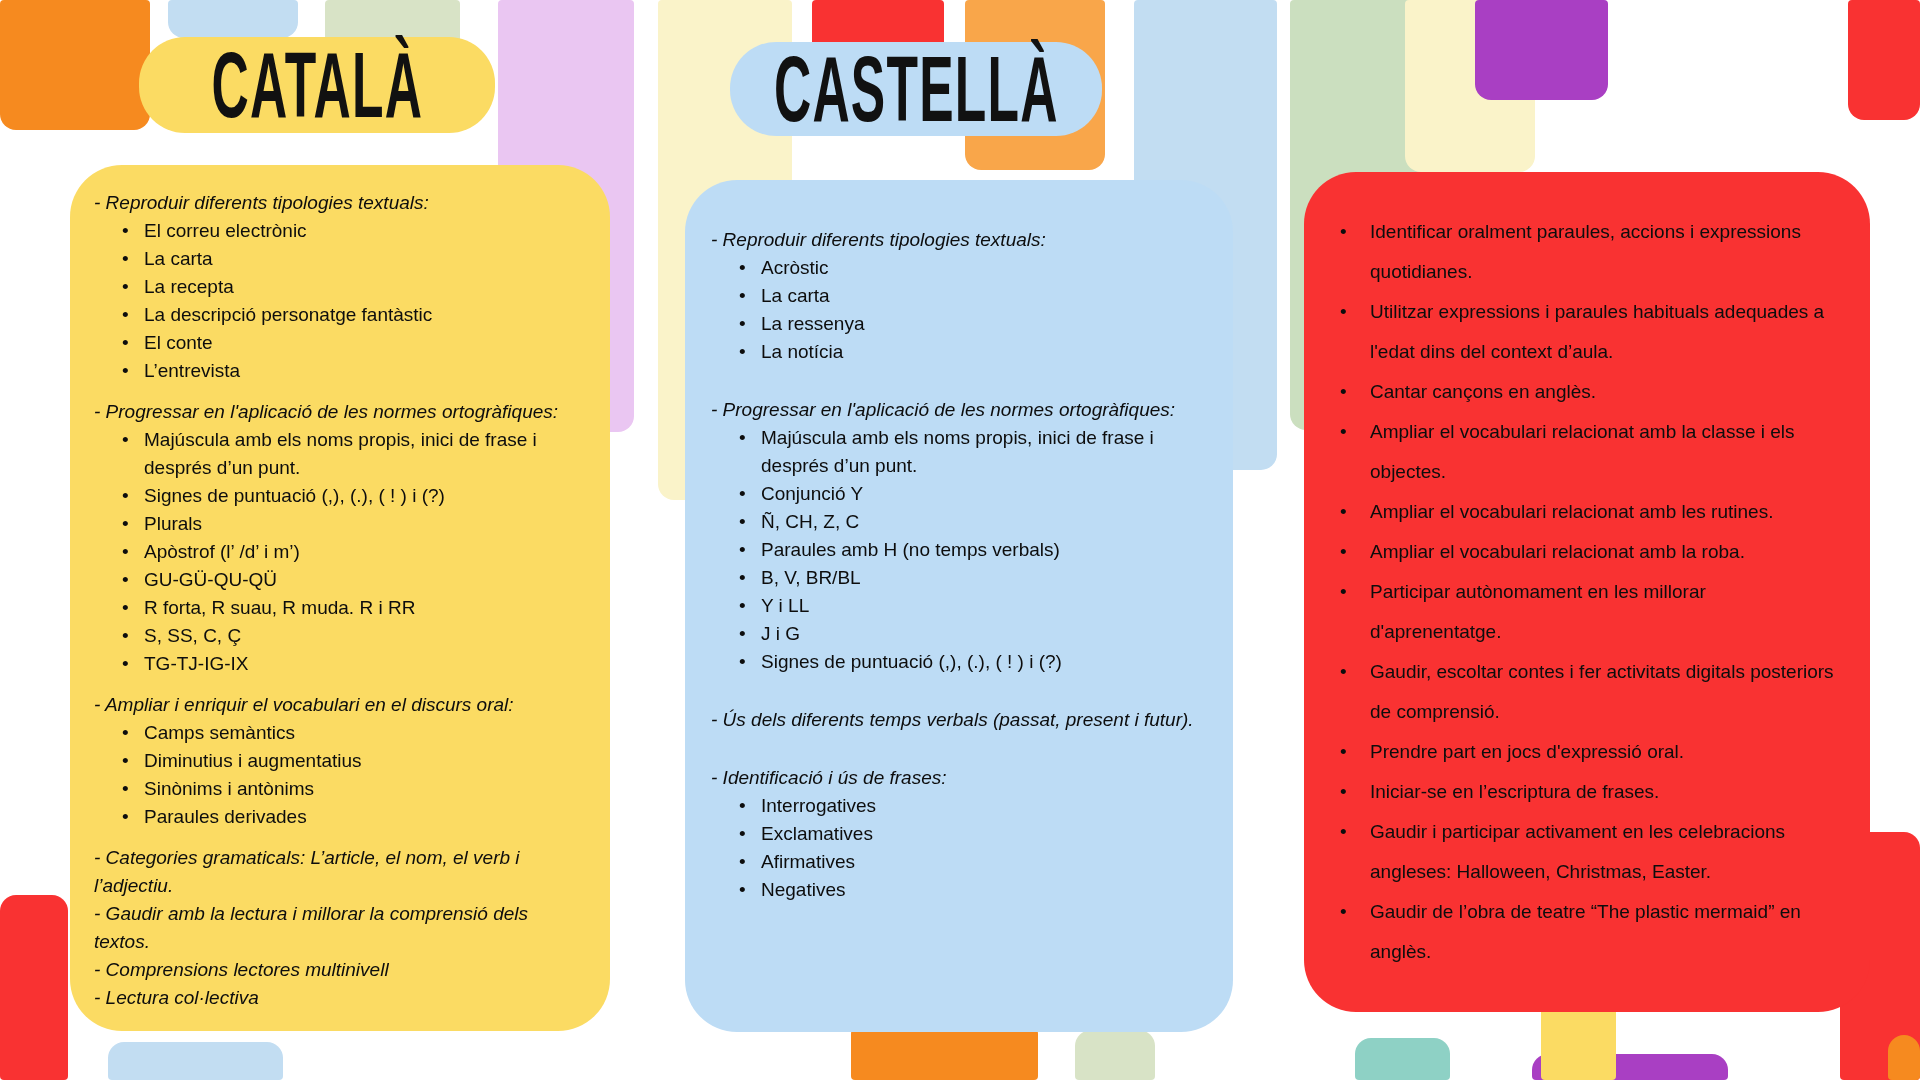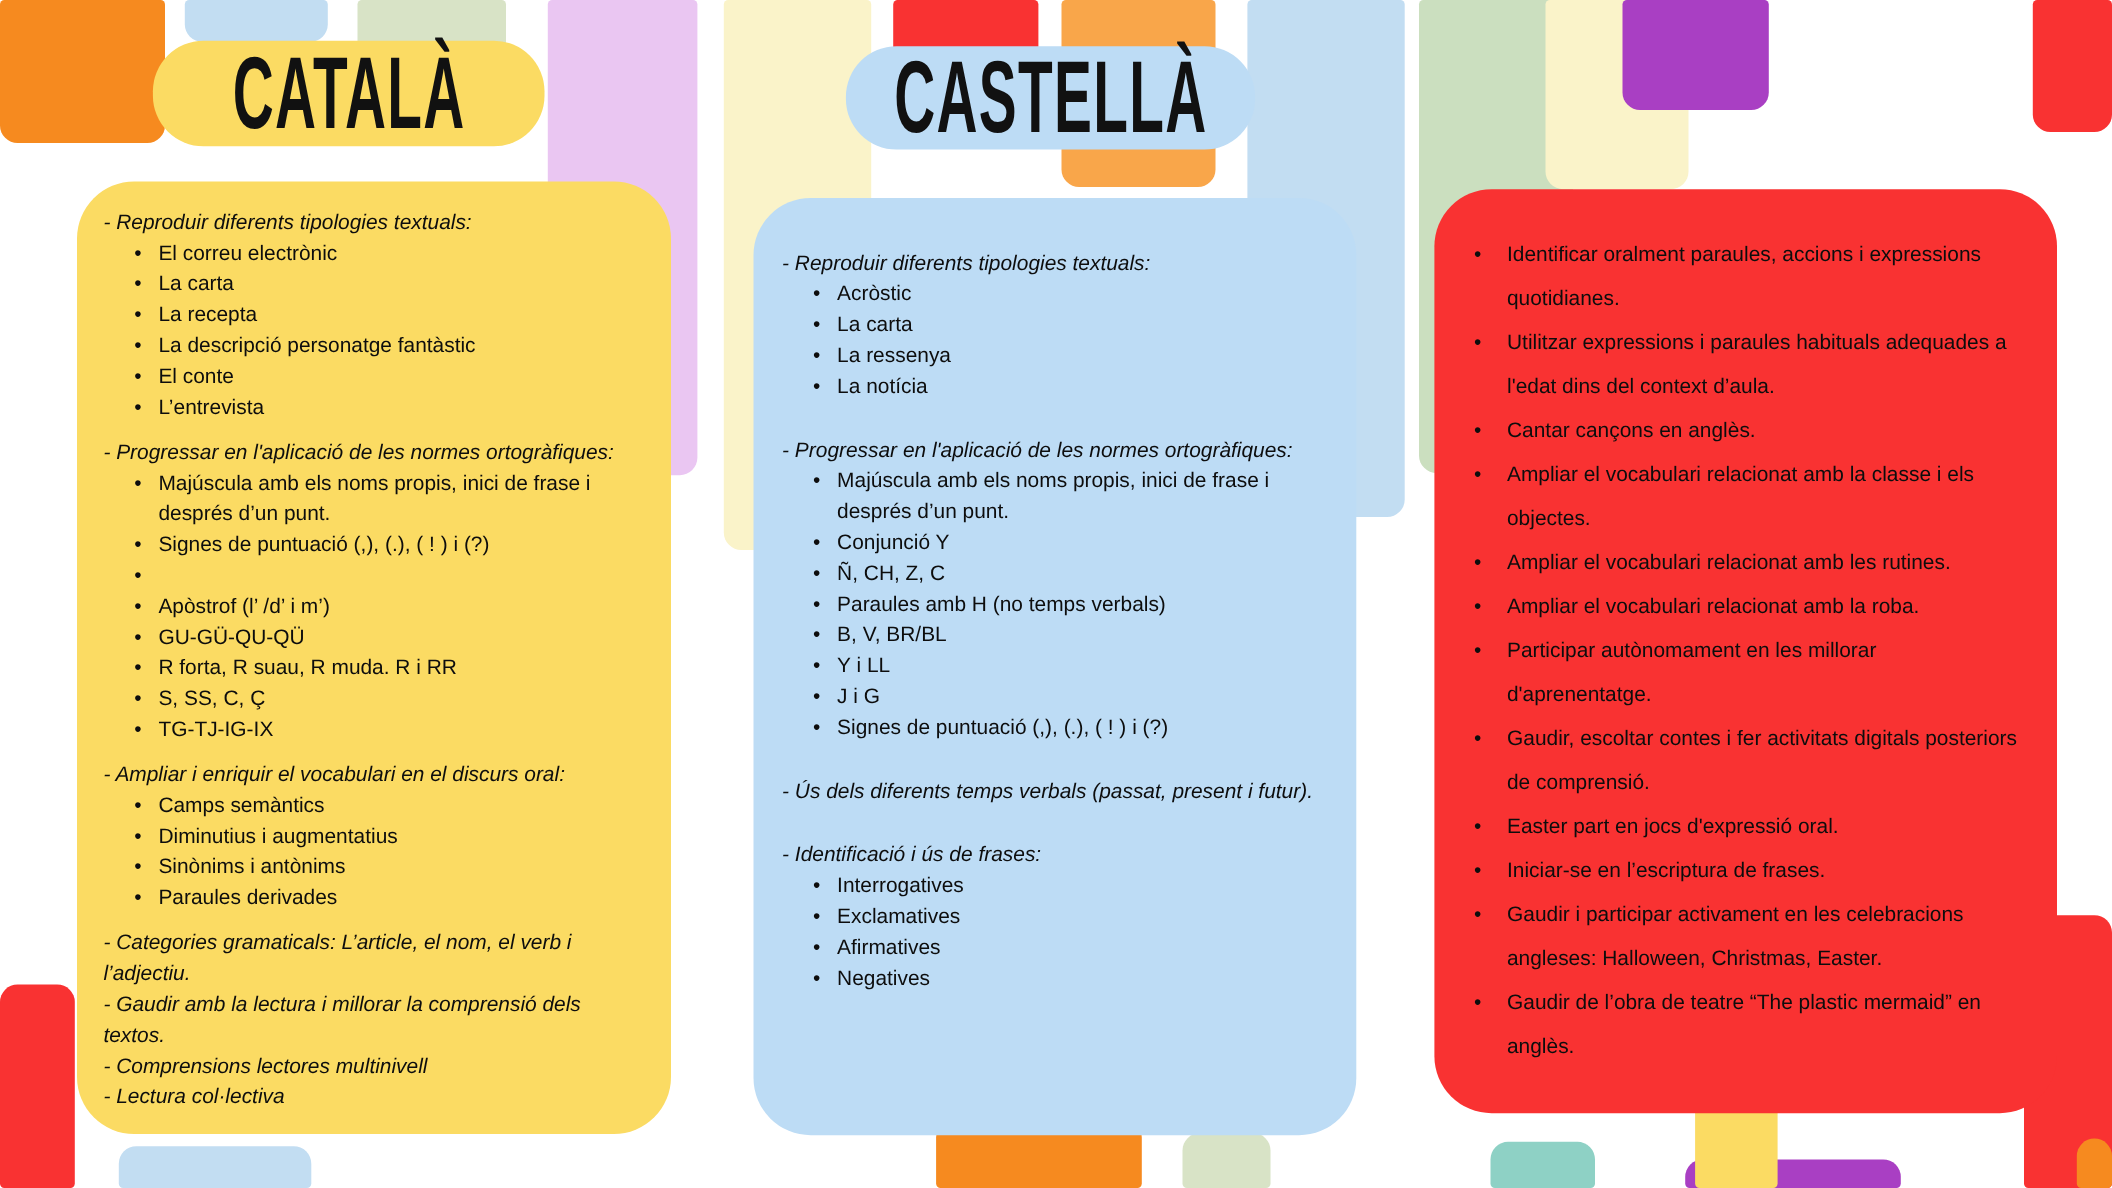--- a/index.html
+++ b/index.html
@@ -26,21 +26,21 @@
     display:inline-block;
     font-weight:bold;
     font-size:86px;
     letter-spacing:2px;
     transform:scaleX(0.6) scaleY(1.08);
     transform-origin:center;
     color:#111111;
     white-space:nowrap;
   }
   .pill-catala  {left:139px;top:37px;width:356px;height:96px;}
-  .pill-castella{left:769px;top:42px;width:372px;height:94px;}
+  .pill-castella{left:730px;top:42px;width:372px;height:94px;}
   .pill-angles  {left:1410px;top:40px;width:380px;height:96px;}
   
   .card{
     position:absolute;
     z-index:2;
     border-radius:52px;
     box-sizing:border-box;
     font-size:19px;
     line-height:28px;
   }
@@ -134,20 +134,21 @@
         <div class="bullet">
           <span class="dot">•</span>
           <span class="btext">Majúscula amb els noms propis, inici de frase i després d’un punt.</span>
         </div>
         <div class="bullet">
           <span class="dot">•</span>
           <span class="btext">Signes de puntuació (,), (.), ( ! ) i (?)</span>
         </div>
         <div class="bullet">
           <span class="dot">•</span>
+          <span class="btext">Plurals</span>
         </div>
         <div class="bullet">
           <span class="dot">•</span>
           <span class="btext">Apòstrof (l’ /d’ i m’)</span>
         </div>
         <div class="bullet">
           <span class="dot">•</span>
           <span class="btext">GU-GÜ-QU-QÜ</span>
         </div>
         <div class="bullet">
@@ -301,21 +302,21 @@
         <div class="bullet">
           <span class="dot">•</span>
           <span class="btext">Participar autònomament en les millorar d'aprenentatge.</span>
         </div>
         <div class="bullet">
           <span class="dot">•</span>
           <span class="btext">Gaudir, escoltar contes i fer activitats digitals posteriors de comprensió.</span>
         </div>
         <div class="bullet">
           <span class="dot">•</span>
-          <span class="btext">Easter part en jocs d'expressió oral.</span>
+          <span class="btext">Prendre part en jocs d'expressió oral.</span>
         </div>
         <div class="bullet">
           <span class="dot">•</span>
           <span class="btext">Iniciar-se en l’escriptura de frases.</span>
         </div>
         <div class="bullet">
           <span class="dot">•</span>
           <span class="btext">Gaudir i participar activament en les celebracions angleses: Halloween, Christmas, Easter.</span>
         </div>
         <div class="bullet">

